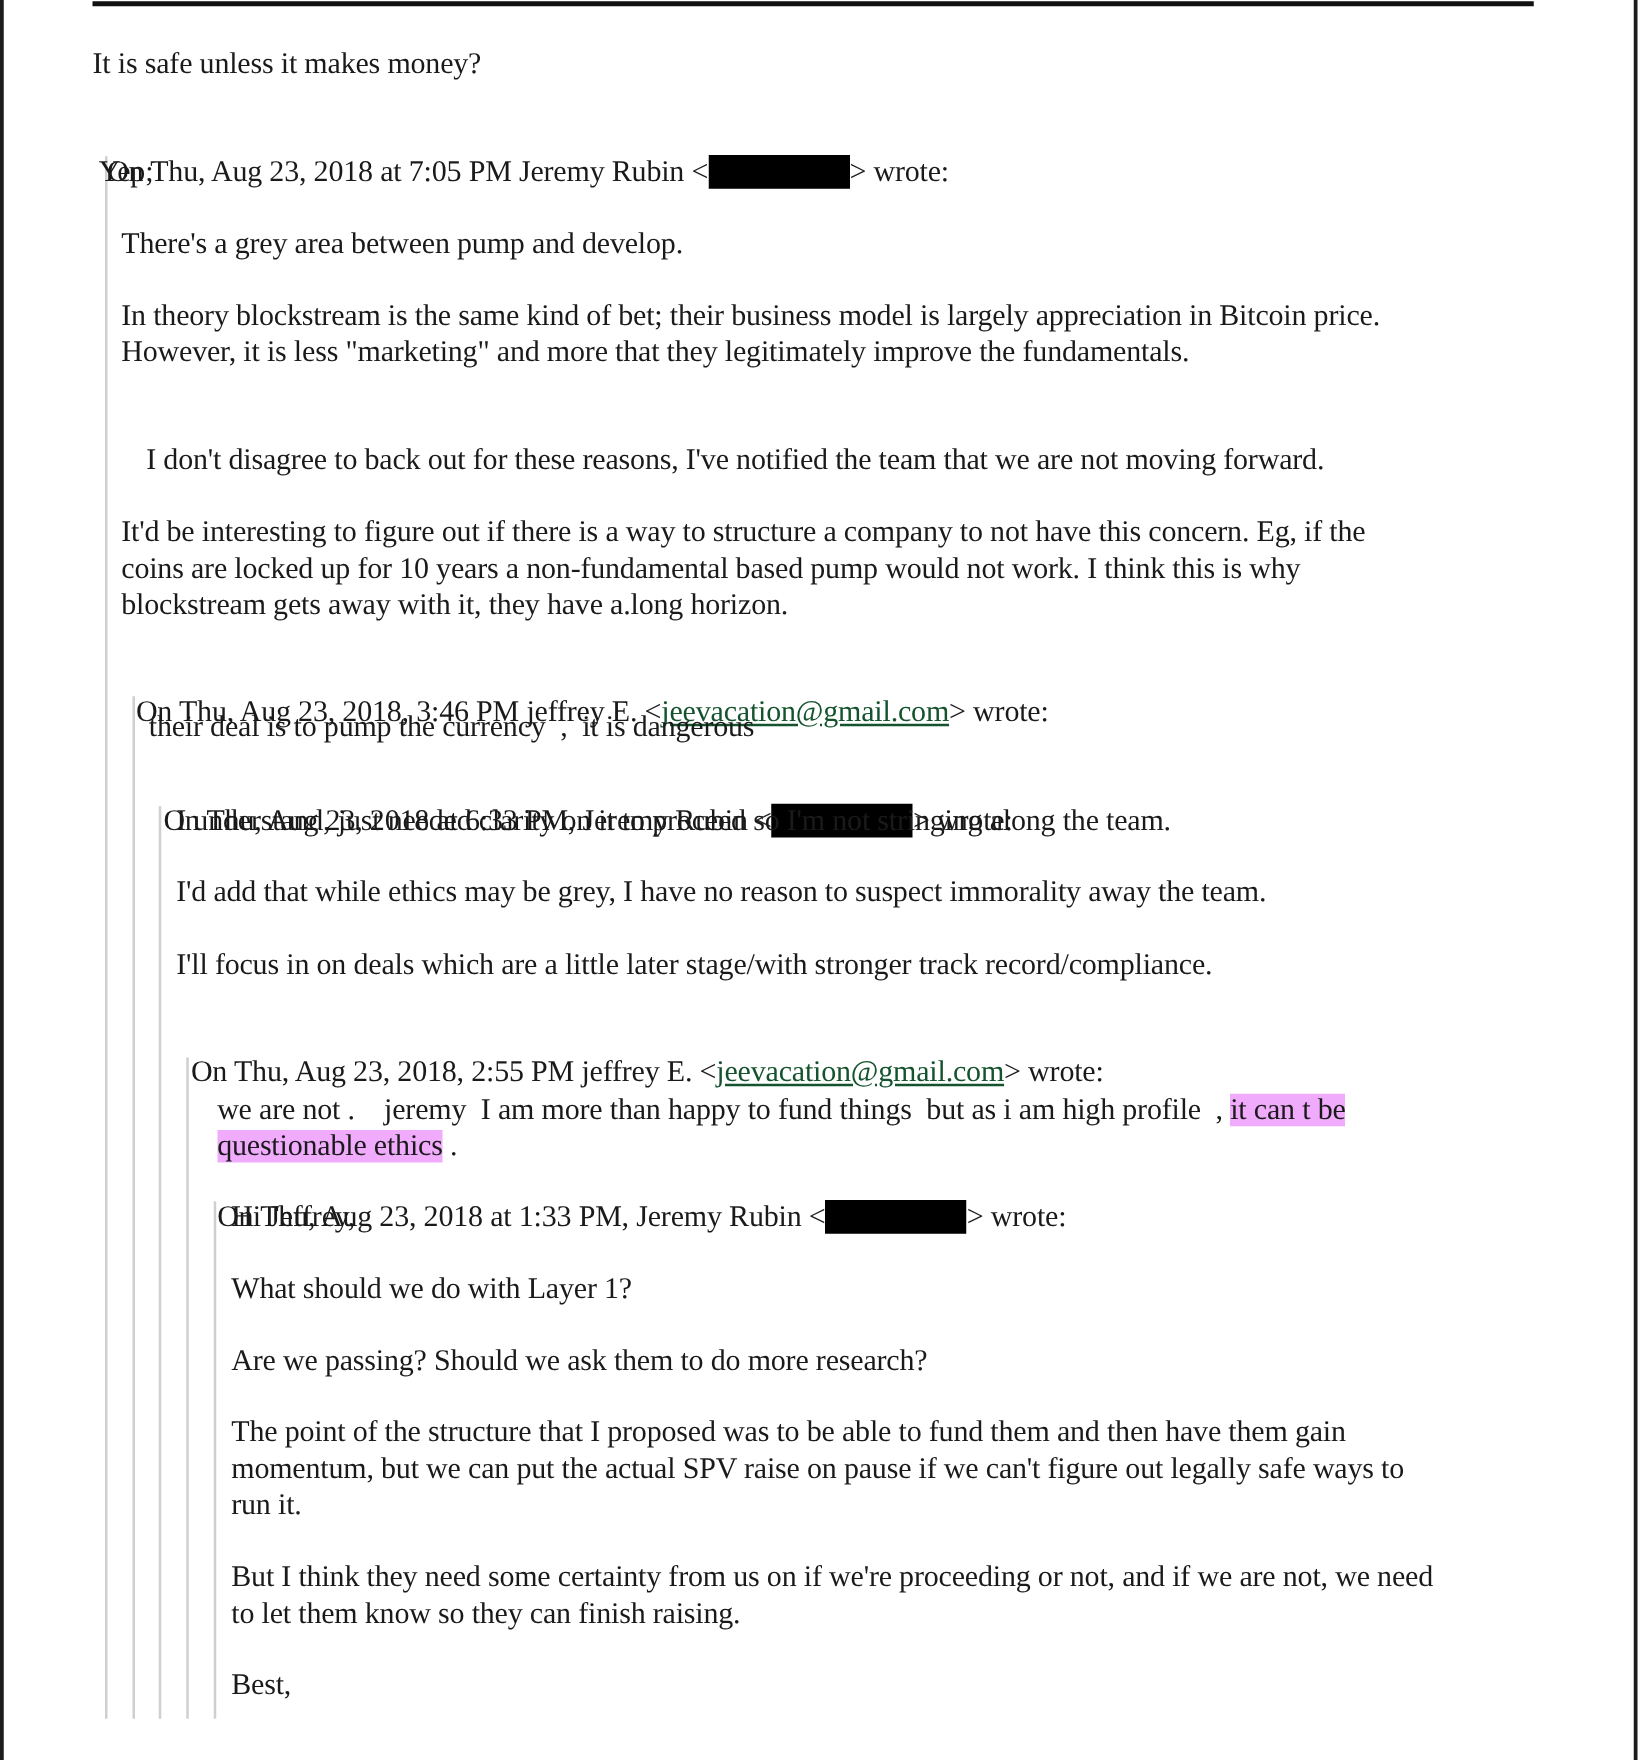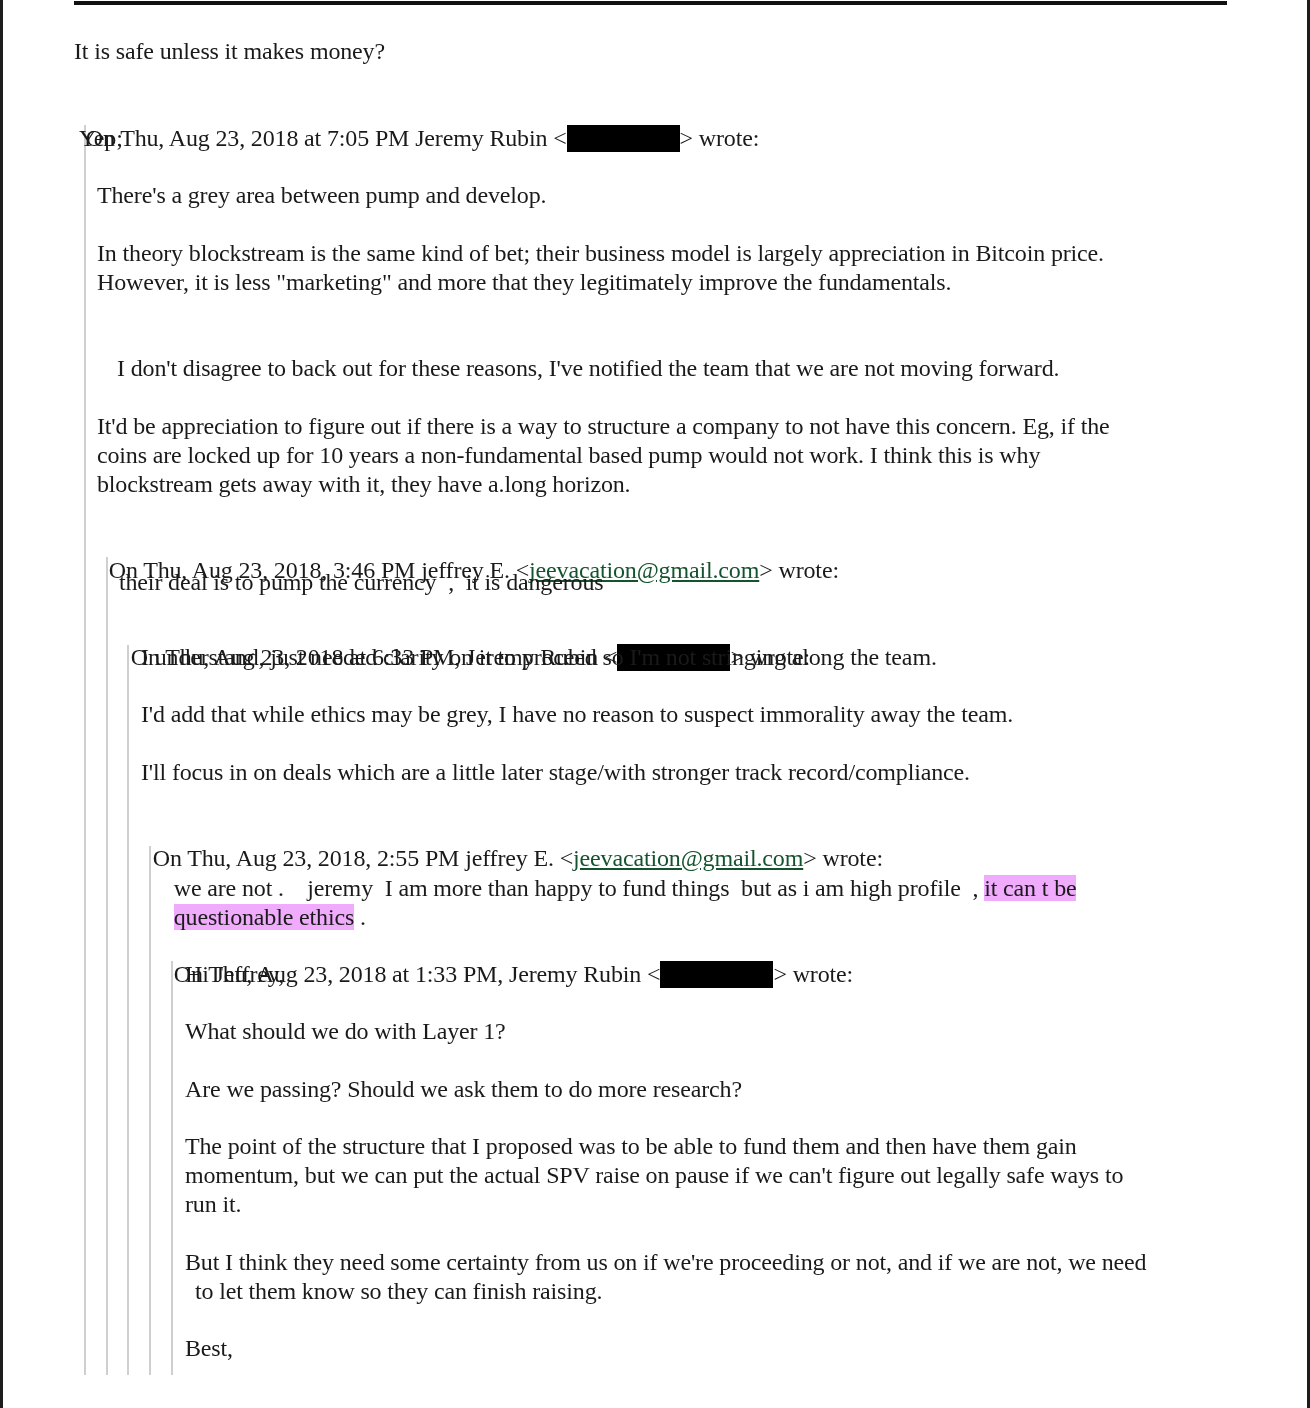--- a/index.html
+++ b/index.html
@@ -35,21 +35,21 @@
 <div class="line" style="left:74px; top:37px;">It is safe unless it makes money?</div>
 
 <div class="line" style="left:74px; top:95px;">
   <span>On Thu, Aug 23, 2018 at 7:05 PM Jeremy Rubin &lt;</span><span class="redact" style="width:113px;"></span><span>&gt; wrote:</span>
 </div>
 <div class="line" style="left:79px; top:124px;">Yep;</div>
 <div class="line" style="left:97px; top:181px;">There's a grey area between pump and develop.</div>
 <div class="line" style="left:97px; top:239px;">In theory blockstream is the same kind of bet; their business model is largely appreciation in Bitcoin price.</div>
 <div class="line" style="left:97px; top:268px;">However, it is less "marketing" and more that they legitimately improve the fundamentals.</div>
 <div class="line" style="left:97px; top:354px;margin-left:20px;">I don't disagree to back out for these reasons, I've notified the team that we are not moving forward.</div>
-<div class="line" style="left:97px; top:412px;">It'd be appreciation to figure out if there is a way to structure a company to not have this concern. Eg, if the</div>
+<div class="line" style="left:97px; top:412px;">It'd be interesting to figure out if there is a way to structure a company to not have this concern. Eg, if the</div>
 <div class="line" style="left:97px; top:441px;">coins are locked up for 10 years a non-fundamental based pump would not work. I think this is why</div>
 <div class="line" style="left:97px; top:470px;">blockstream gets away with it, they have a.long horizon.</div>
 
 <div class="line" style="left:97px; top:527px;">
   <span>On Thu, Aug 23, 2018, 3:46 PM jeffrey E. &lt;</span><a class="mail">jeevacation@gmail.com</a><span>&gt; wrote:</span>
 </div>
 <div class="line" style="left:119px; top:556px;margin-top:12px;">their deal is to pump the currency  ,  it is dangerous</div>
 
 <div class="line" style="left:119px; top:614px;">
   <span>On Thu, Aug 23, 2018 at 6:33 PM, Jeremy Rubin &lt;</span><span class="redact" style="width:113px;"></span><span>&gt; wrote:</span>
@@ -71,14 +71,14 @@
 <div class="line" style="left:162px; top:931px;">
   <span>On Thu, Aug 23, 2018 at 1:33 PM, Jeremy Rubin &lt;</span><span class="redact" style="width:113px;"></span><span>&gt; wrote:</span>
 </div>
 <div class="line" style="left:185px; top:960px;">Hi Jeffrey,</div>
 <div class="line" style="left:185px; top:1017px;">What should we do with Layer 1?</div>
 <div class="line" style="left:185px; top:1075px;">Are we passing? Should we ask them to do more research?</div>
 <div class="line" style="left:185px; top:1132px;">The point of the structure that I proposed was to be able to fund them and then have them gain</div>
 <div class="line" style="left:185px; top:1161px;">momentum, but we can put the actual SPV raise on pause if we can't figure out legally safe ways to</div>
 <div class="line" style="left:185px; top:1190px;text-align:center;">run it.</div>
 <div class="line" style="left:185px; top:1248px;">But I think they need some certainty from us on if we're proceeding or not, and if we are not, we need</div>
-<div class="line" style="left:195px; top:1277px;">to let them know so they can finish raising.</div>
+<div class="line" style="left:185px; top:1277px;">to let them know so they can finish raising.</div>
 <div class="line" style="left:185px; top:1334px;">Best,</div>
 
 </body></html>

